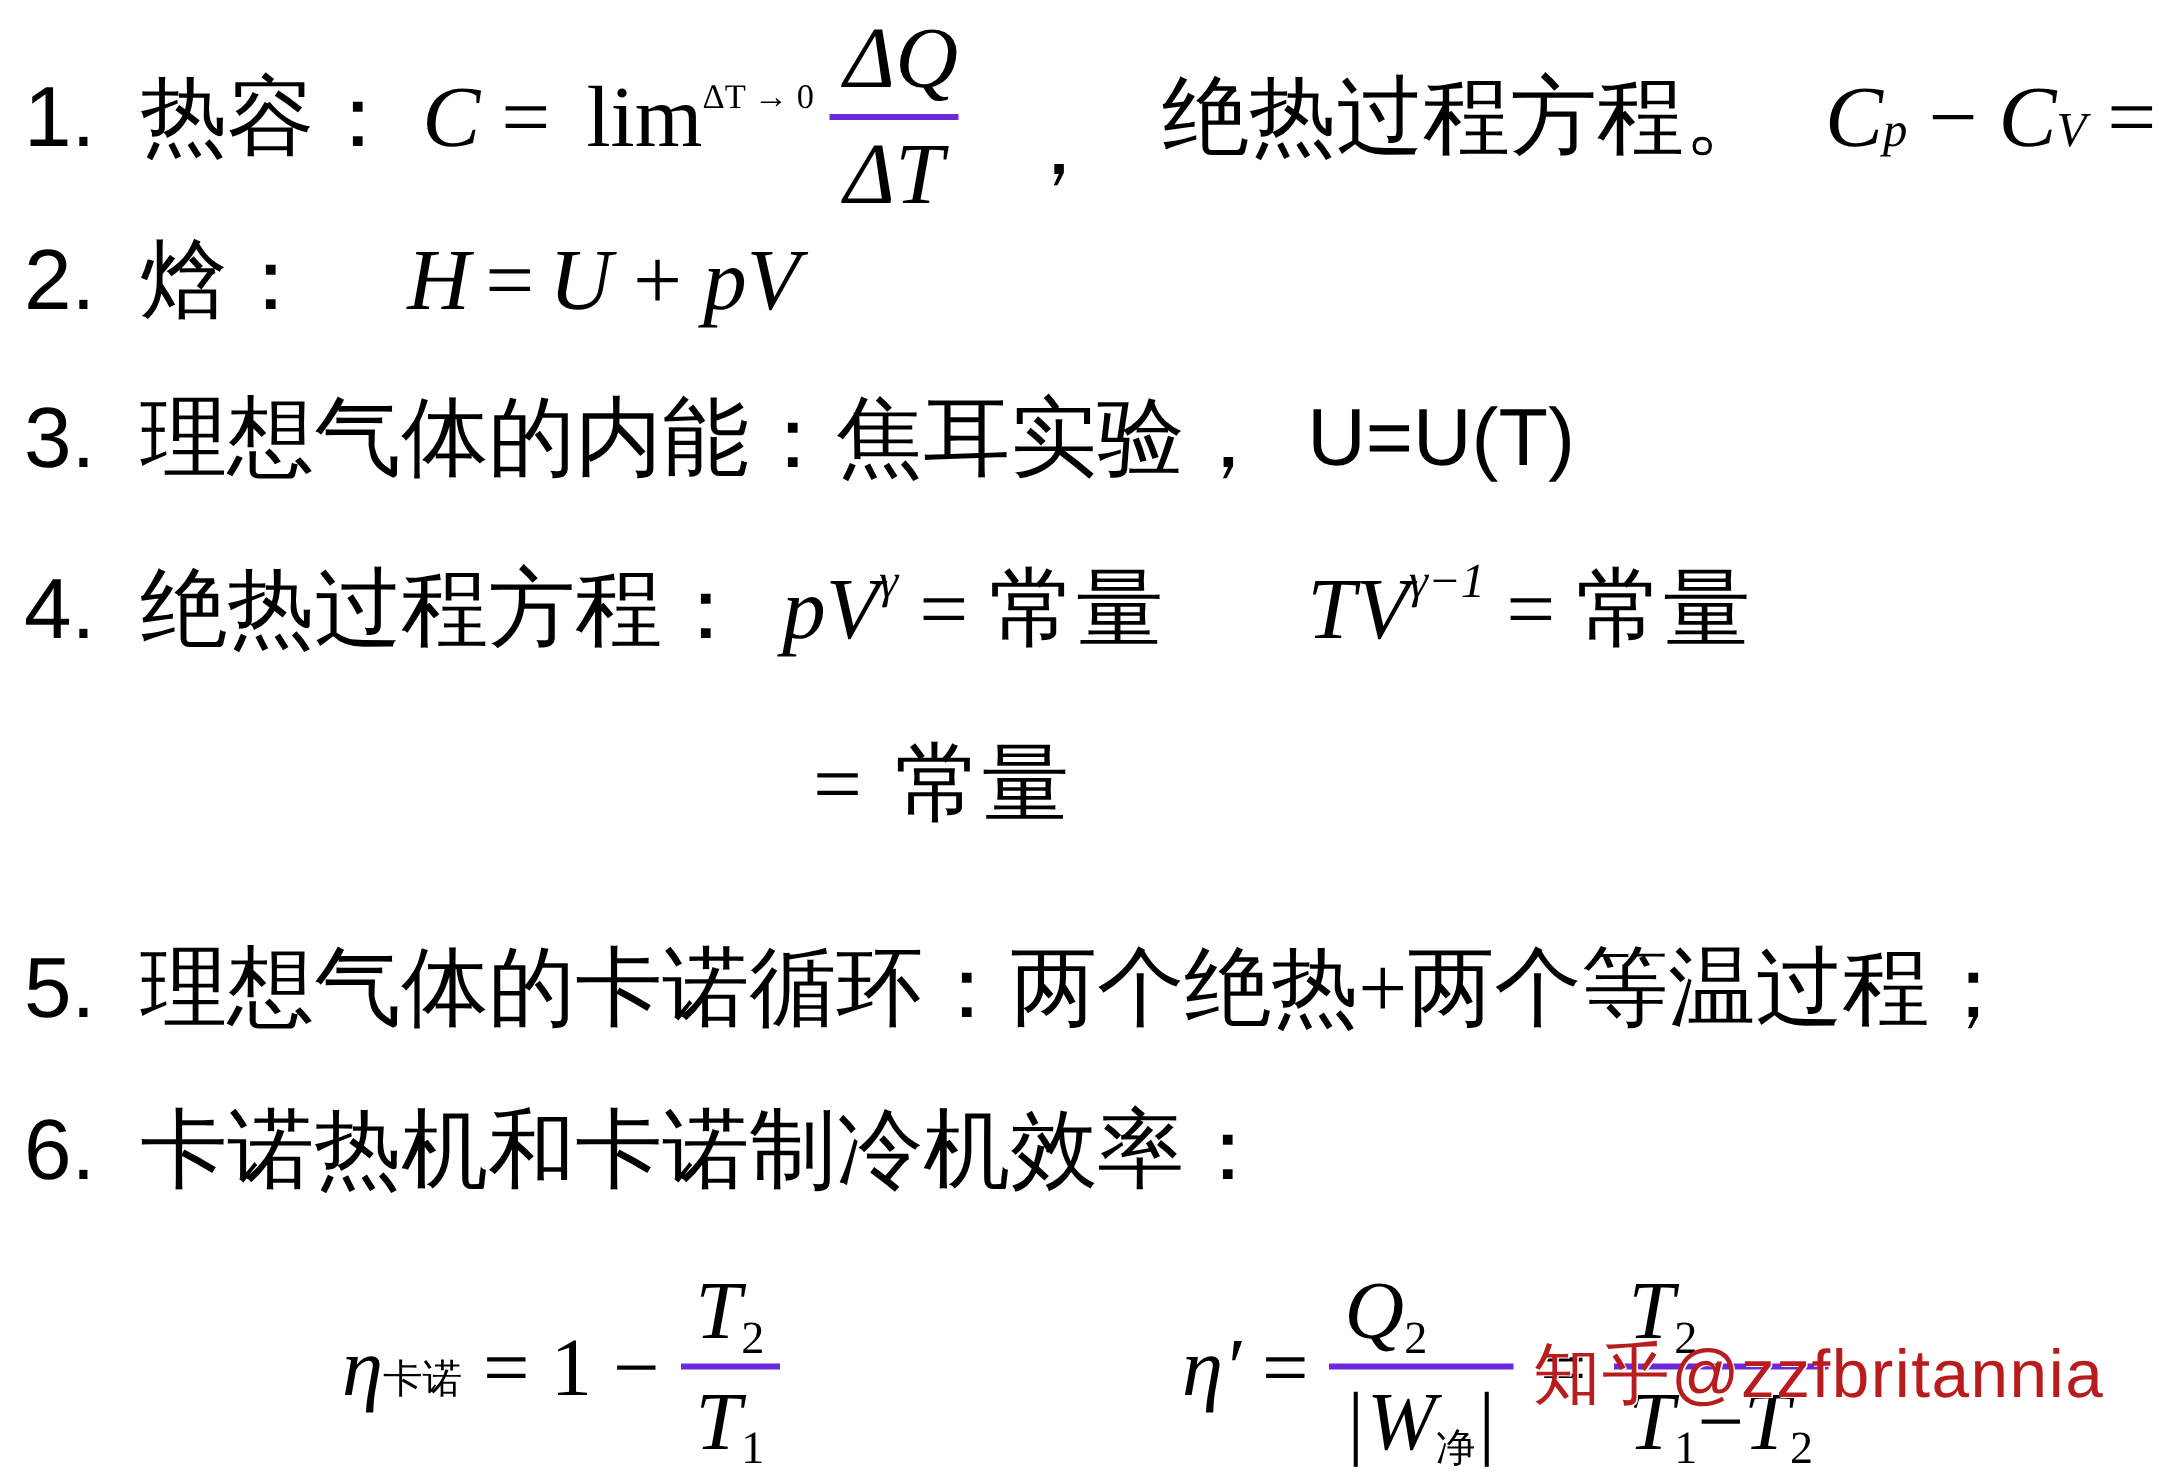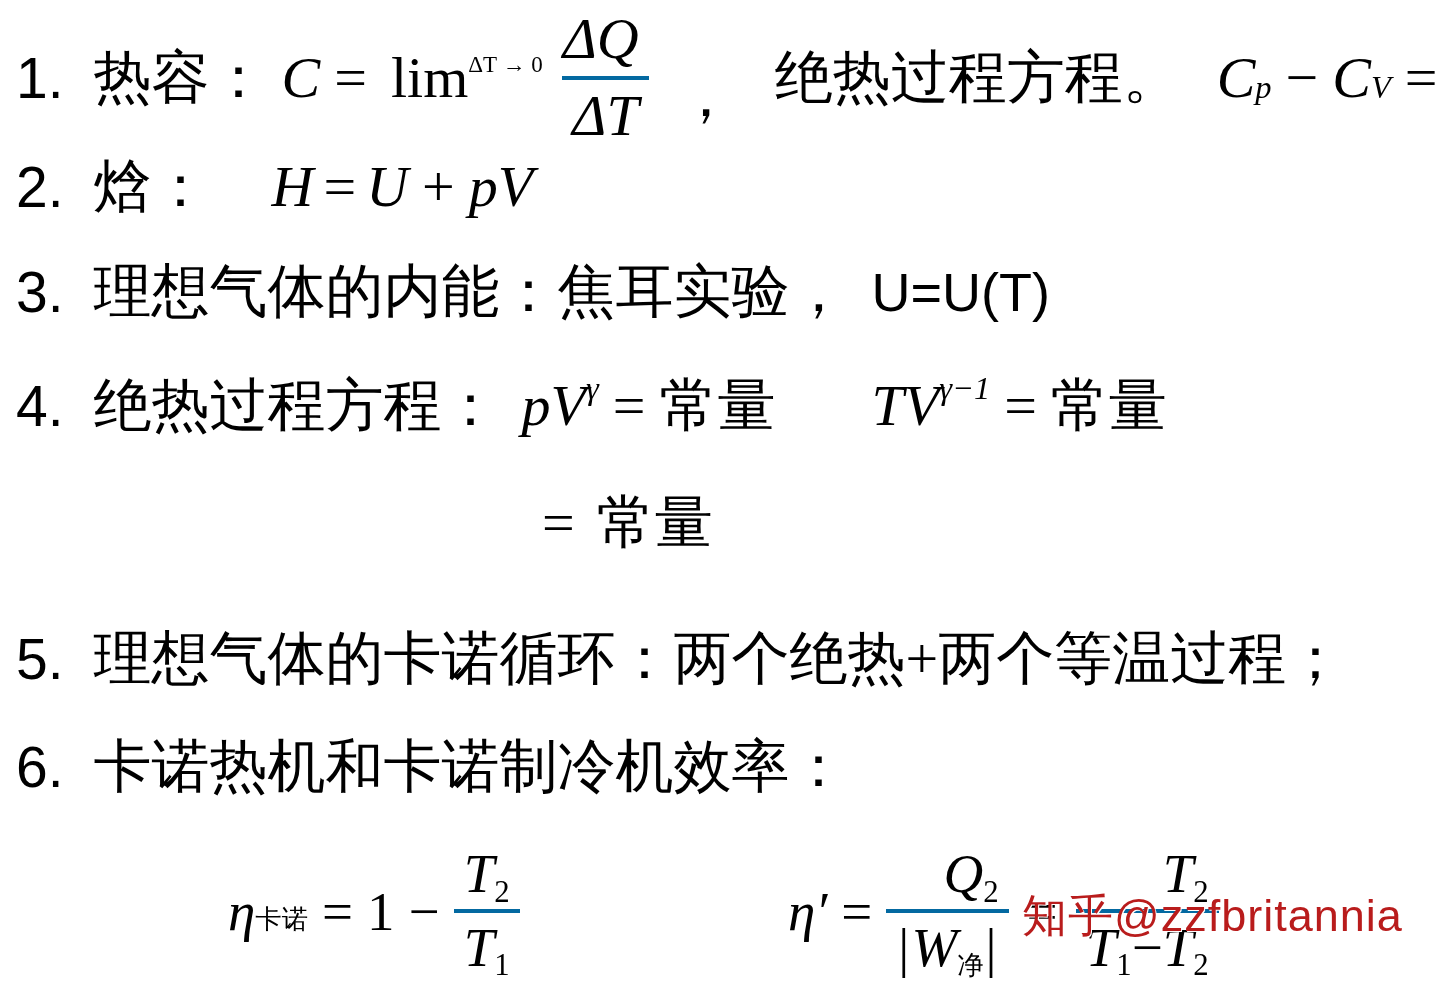--- a/index.html
+++ b/index.html
@@ -36,27 +36,27 @@
   .m   { font-family: "Liberation Serif", serif; font-size: 58px; }
   .it  { font-style: italic; }
   .op  { margin: 0 14px; }
   .sub { font-size: 0.56em; position: relative; top: 0.30em; }
   .sup { font-size: 0.56em; position: relative; top: -0.55em; }
   .mrow { display: inline-flex; align-items: center; }
   
   .frac {
     display: inline-flex;
     flex-direction: column;
-    align-items: flex-end;
+    align-items: flex-start;
     text-align: center;
     line-height: 1.12;
     vertical-align: middle;
   }
   .fr-num { padding: 0 10px 4px 10px; }
-  .fr-den { border-top: 4px solid #0369a1; padding: 4px 10px 0 10px; }
+  .fr-den { border-top: 4px solid #6d28d9; padding: 4px 10px 0 10px; }
   
   .limblock {
     display: inline-flex;
     flex-direction: row;
     align-items: flex-start;
     line-height: 0.95;
     margin: 0 10px;
   }
   .limsub { font-size: 23px; margin-top: 4px; }
   

